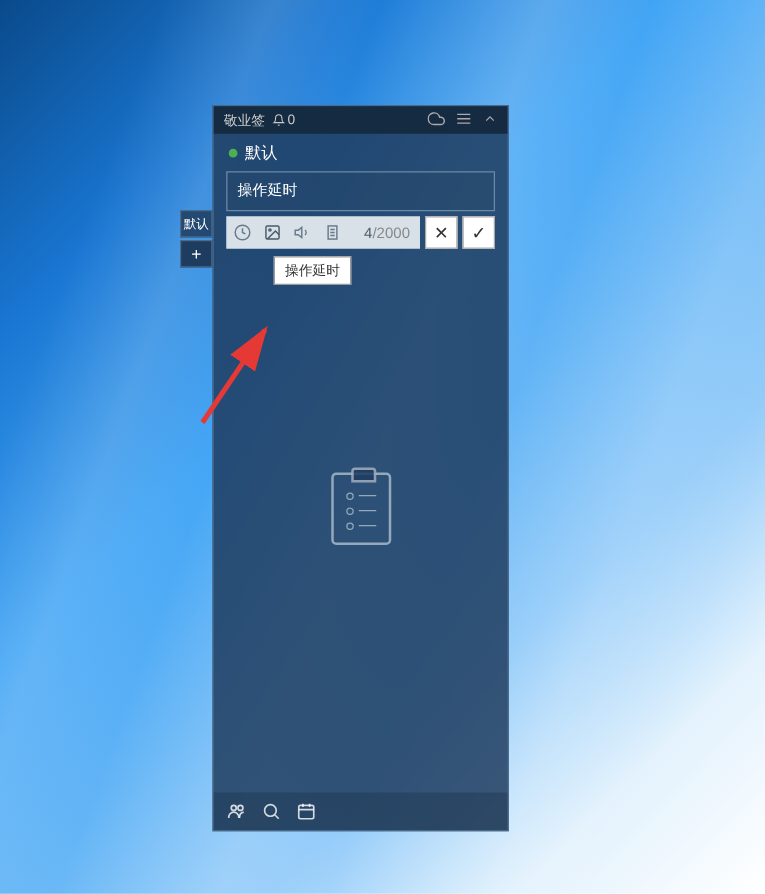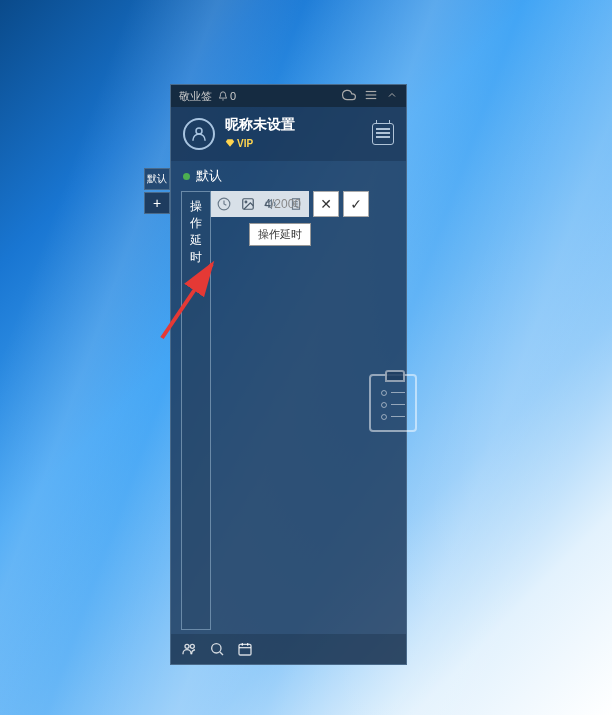--- a/index.html
+++ b/index.html
@@ -100,21 +100,21 @@
 .dot-green {
   width: 7px; height: 7px;
   background: #4caf50;
   border-radius: 50%;
   margin-right: 6px;
 }
 .content {
   flex: 1;
   padding: 0 10px;
   display: flex;
-  flex-direction: row;
+  flex-direction: column;
 }
 .input-box {
   border: 1px solid #6a8aa8;
   background: rgba(40, 70, 100, 0.3);
   margin-bottom: 4px;
 }
 .input-text {
   padding: 6px 8px;
   color: #fff;
   font-size: 12px;
@@ -295,38 +295,20 @@
           <line x1="3" y1="18" x2="21" y2="18"></line>
         </svg>
     </span>
     <span class="tb-icon">
       <svg width="12" height="12" viewBox="0 0 24 24" fill="none" stroke="#aaa" stroke-width="2">
           <polyline points="18 15 12 9 6 15"></polyline>
         </svg>
     </span>
   </div>
 
-  <div class="header">
-    <div class="avatar">
-      <svg viewBox="0 0 24 24" fill="none" stroke="#a8c4e0" stroke-width="2">
-          <circle cx="12" cy="8" r="4"></circle>
-          <path d="M4 21v-1a8 8 0 0 1 16 0v1"></path>
-        </svg>
-    </div>
-    <div class="user-info">
-      <div class="nickname">昵称未设置</div>
-      <div class="vip">
-        <svg width="10" height="10" viewBox="0 0 24 24" fill="#ffd54f">
-            <path d="M6 3h12l4 6-10 12L2 9z"></path>
-          </svg>
-        <span>VIP</span>
-      </div>
-    </div>
-    <div class="calendar-btn"></div>
-  </div>
 
   <div class="category-row">
     <span class="dot-green"></span>
     <span>默认</span>
   </div>
 
   <div class="content">
     <div class="input-box">
       <div class="input-text">操作延时</div>
     </div>

